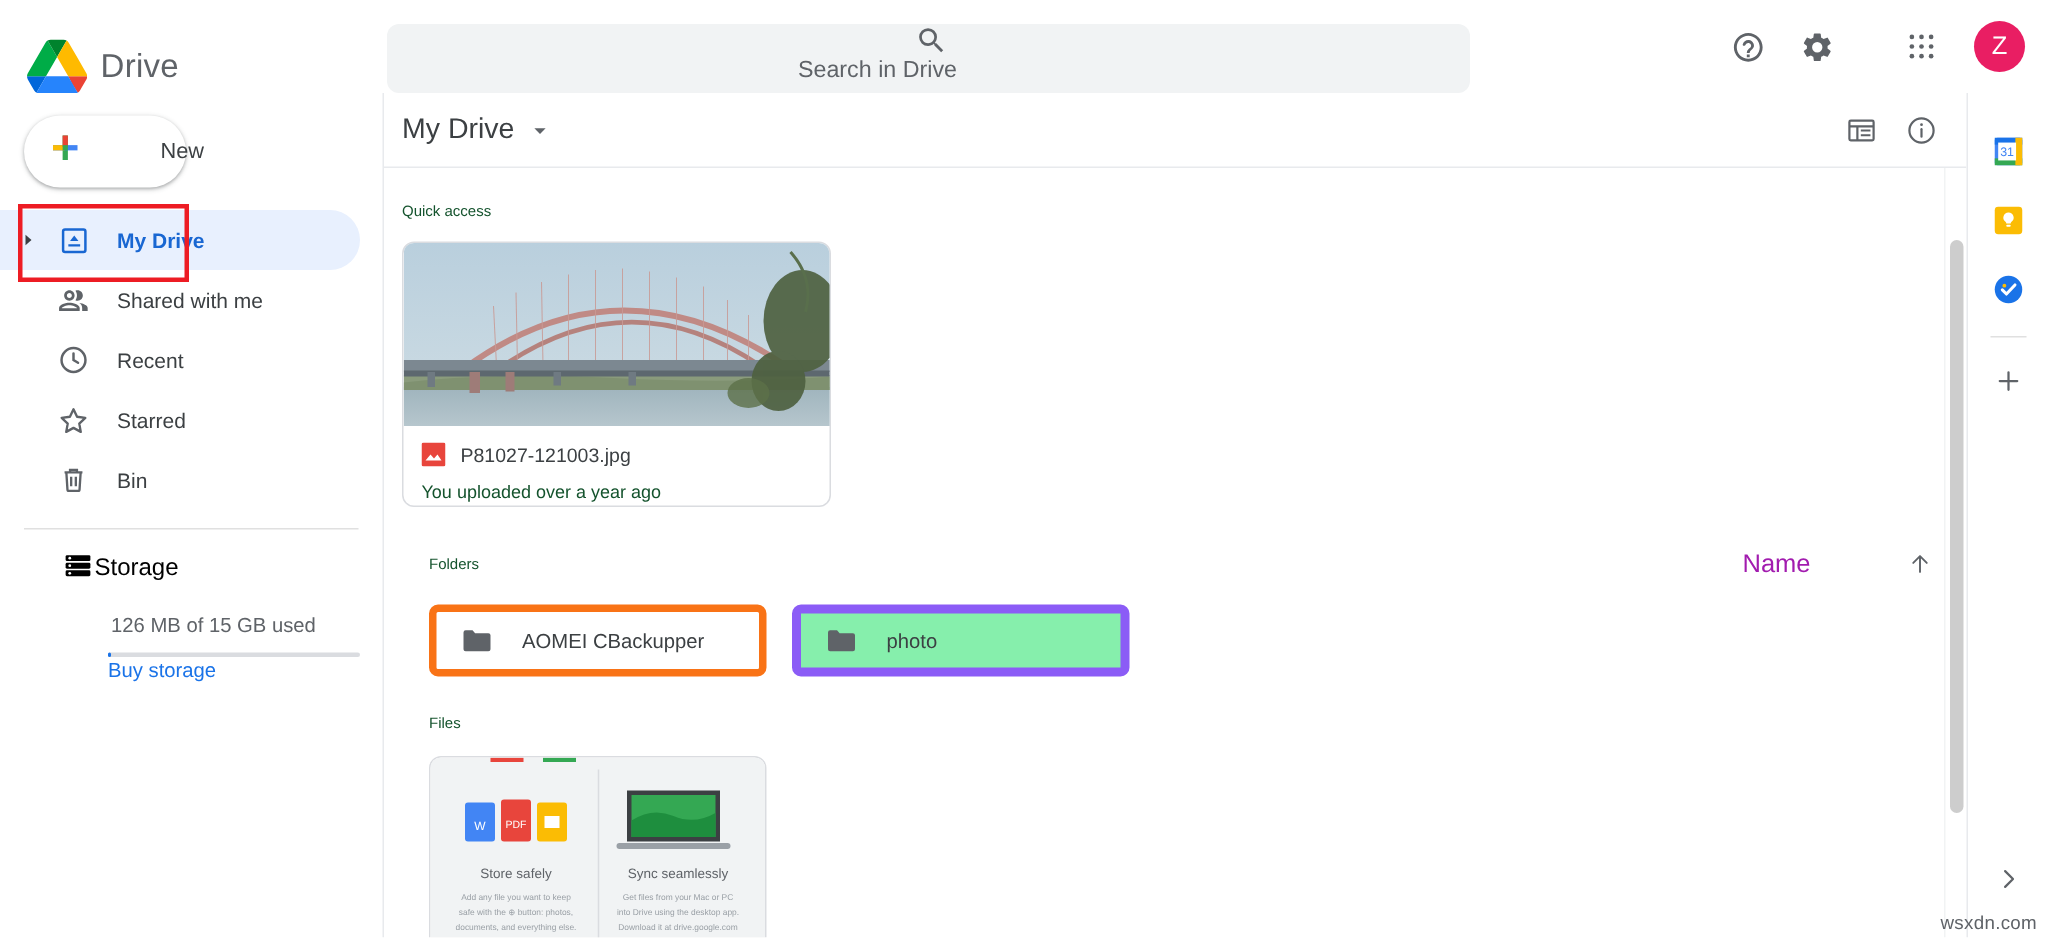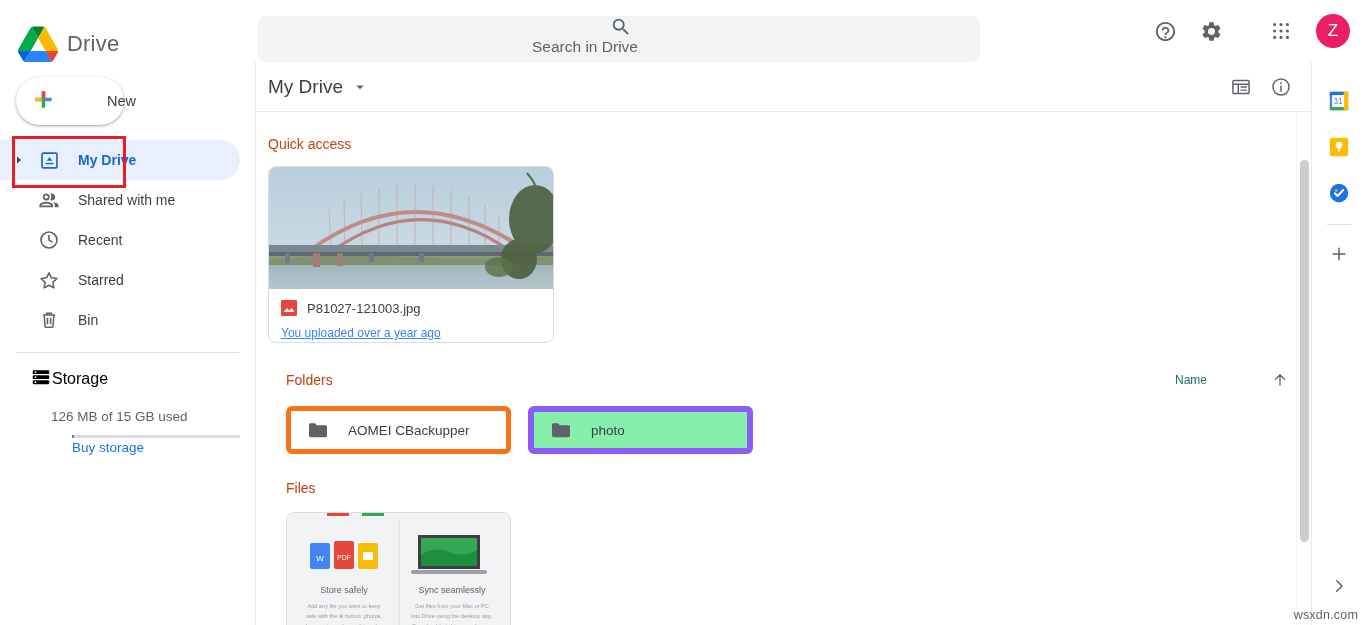--- a/index.html
+++ b/index.html
@@ -86,23 +86,23 @@
   }
   .navitem .nav-label {
     font-size: 14px; color: #3c4043; margin-left: 18px; white-space: nowrap;
   }
   .navitem.active { background: #e8f0fe; }
   .navitem.active .nav-label { color: #1967d2; font-weight: bold; }
   .navitem.active .nav-icon { color: #1967d2; }
 
   .divider { height: 1px; background: #e0e0e0; margin: 12px 16px 0 16px; }
 
-  .storage-row { height: 40px; display: flex; align-items: center; margin-top: 6px; }
+  .storage-row { height: 40px; display: flex; align-items: center; margin-top: 6px; padding-left: 11px; }
   .storage-row .nav-icon { margin-left: 30px; }
-  .storage-text { font-size: 13.5px; color: #5f6368; margin-left: 51px; margin-top: 10px; }
+  .storage-text { font-size: 13.5px; color: #5f6368; margin-left: 74px; margin-top: 10px; }
   .storage-bar {
     margin-left: 72px; margin-top: 11px; width: 168px; height: 3px;
     background: #dadce0; border-radius: 2px; position: relative;
   }
   .storage-bar i { position: absolute; left:0; top:0; height:3px; width: 2px; background:#1a73e8; border-radius:2px; }
   .buy-link { font-size: 13.5px; color: #1a73e8; margin-left: 72px; margin-top: 0; display: inline-block; cursor:pointer;}
 
   
   .content {
     position: absolute; top: 62px; left: 255px; width: 1056px; height: 563px;
@@ -115,38 +115,38 @@
   .crumb-title { font-size: 19px; color: #3c4043; }
   .crumb-caret { margin-left: 8px; color: #5f6368; width: 18px; height: 18px; }
   .header-spacer { flex: 1; }
   .hicon {
     width: 40px; height: 40px; display: flex; align-items: center;
     justify-content: center; border-radius: 50%; color: #5f6368;
   }
 
   .scrollarea { position: relative; height: 513px; overflow: hidden; padding-left: 12px;}
 
-  .sec-label { font-size: 14px; color: #c2410c; margin: 24px 0 0 0; }
+  .sec-label { font-size: 10px; color: #14532d; margin: 24px 0 0 0; }
   #quick-label { margin-left: 0px; }
 
   .qa-card {
     margin-top: 14px; width: 286px; height: 177px; border: 1px solid #dadce0;
     border-radius: 8px; overflow: hidden; background: #fff; cursor: pointer;
   }
   .qa-thumb { width: 286px; height: 122px; position: relative; overflow: hidden; }
   .qa-meta { padding: 11px 0 0 12px; }
   .qa-row { display: flex; align-items: center; }
   .qa-fileicon { width: 16px; height: 16px; flex:none; }
   .qa-name { font-size: 13px; color: #3c4043; margin-left: 10px; }
-  .qa-sub { font-size: 12px; color: #3b82f6; margin-top: 10px; text-decoration: underline; }
+  .qa-sub { font-size: 12px; color: #14532d; margin-top: 10px; }
 
   .folders-head { display: flex; align-items: center; margin-top: 28px; padding-right: 22px; gap: 36px;}
   .folders-head .sec-label { margin: 0; padding-left: 18px; }
   .fh-spacer { flex: 1; }
-  .sort-name { font-size: 12px; color: #0f766e; }
+  .sort-name { font-size: 17px; color: #a21caf; }
   .sort-arrow { width: 18px; height: 18px; margin-left: 28px; color: #5f6368; }
 
   .folder-grid { display: flex; gap: 17px; margin-top: 17px; padding-left: 18px;}
   .folder-chip {
     width: 225px; height: 48px; border-radius: 6px; border: 6px solid #8b5cf6;
     background: #86efac; display: flex; align-items: center; padding-left: 16px;
     cursor: pointer;
   }
   .folder-chip.selected { background: #fff; border: 5px solid #f97316; }
   .folder-icon { width: 22px; height: 18px; flex: none; }

